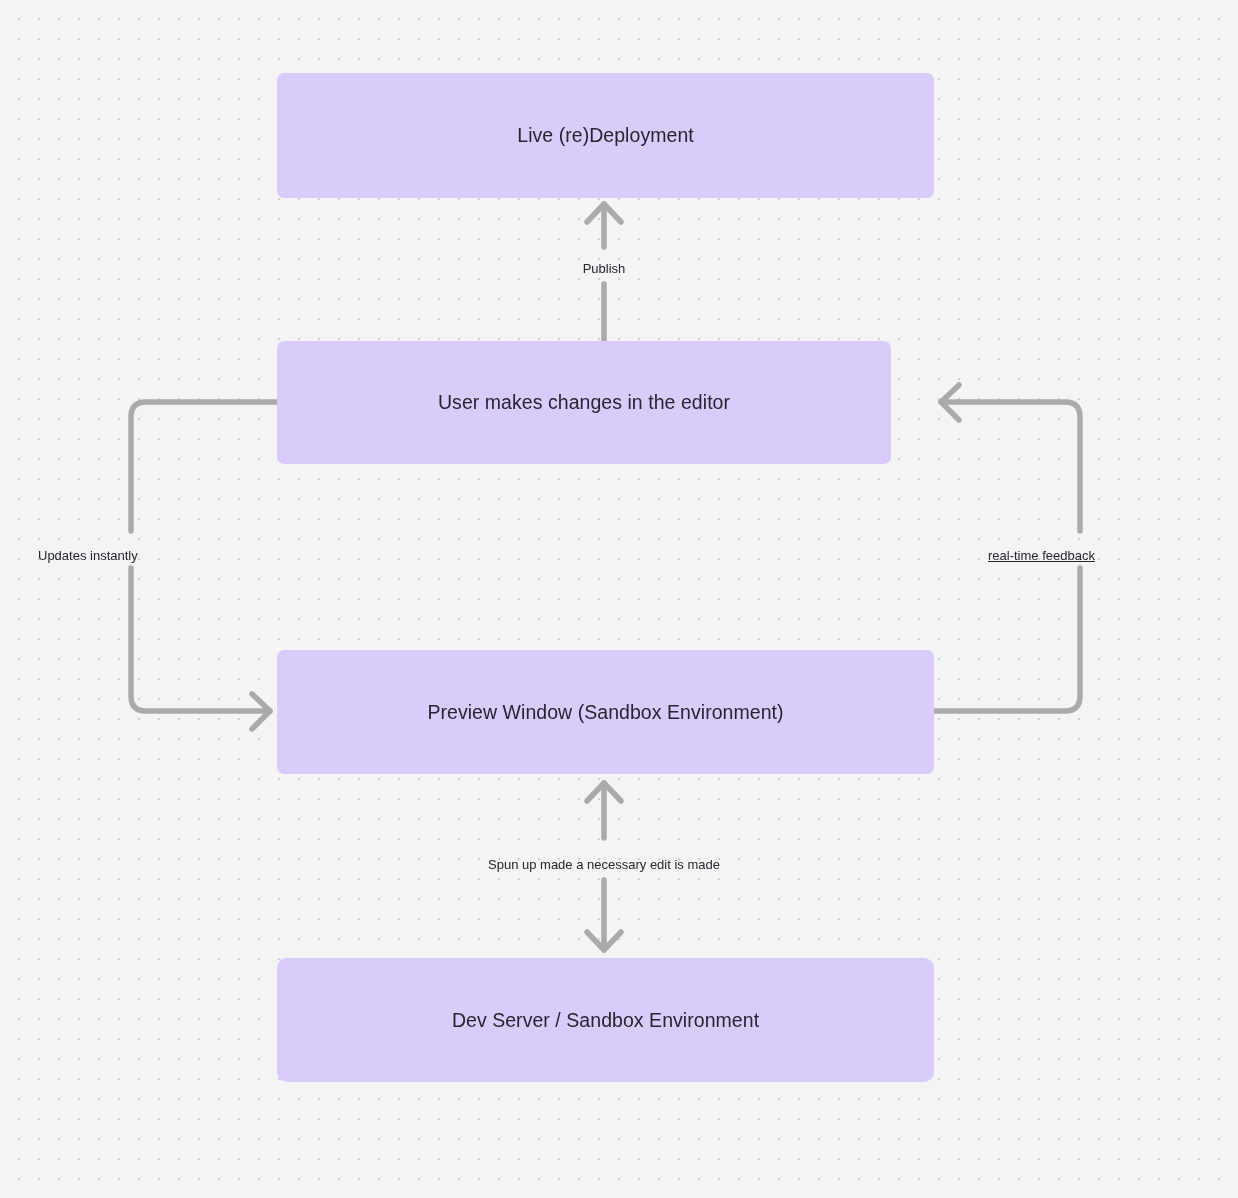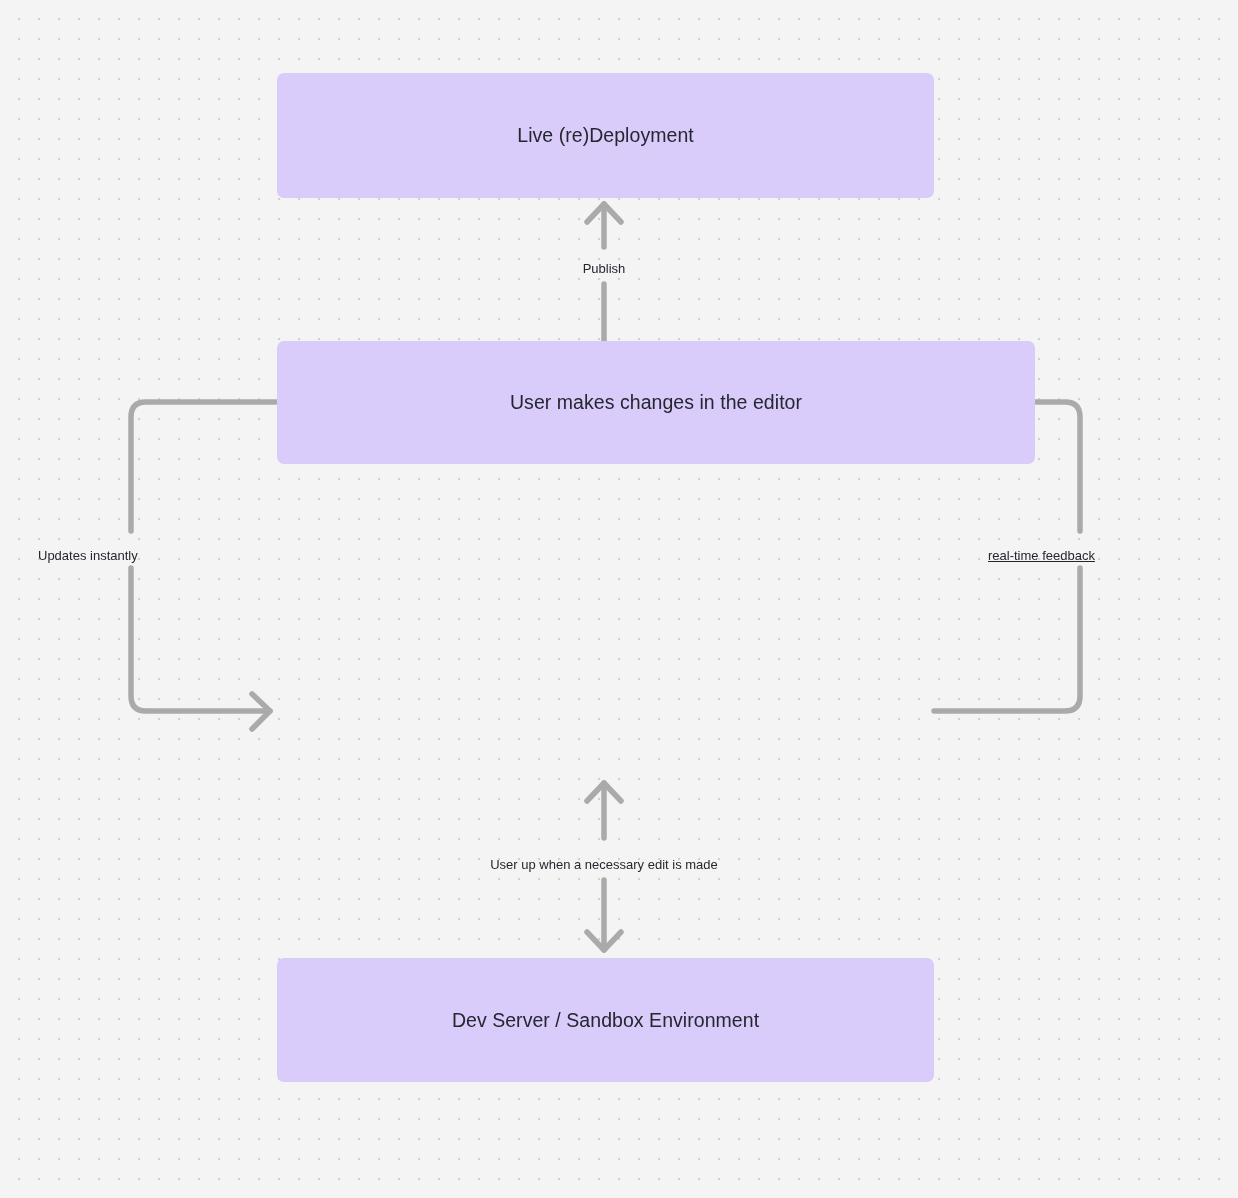--- a/index.html
+++ b/index.html
@@ -85,30 +85,33 @@
       <path d="M 587 801 L 604 783 L 621 801" fill="none" stroke="#aaaaaa" stroke-width="5.5" stroke-linecap="round" stroke-linejoin="round"></path>
       <path d="M 604 880 L 604 950" fill="none" stroke="#aaaaaa" stroke-width="5.5" stroke-linecap="round"></path>
       <path d="M 587 932 L 604 950 L 621 932" fill="none" stroke="#aaaaaa" stroke-width="5.5" stroke-linecap="round" stroke-linejoin="round"></path>
     </g>
   </svg>
 
   <div class="node" style="left:277px; top:73px; width:657px; height:125px;">
     <span>Live (re)Deployment</span>
   </div>
 
-  <div class="node" style="left:277px; top:341px; width:758px; height:123px;">
+  <div class="node" style="left:277px; top:341px; width:614px; height:123px;">
     <span>User makes changes in the editor</span>
   </div>
 
+  <div class="node" style="left:277px; top:650px; width:657px; height:124px;">
+    <span>Preview Window (Sandbox Environment)</span>
+  </div>
 
-  <div class="node" style="left:277px; top:958px; width:657px; height:124px;">
+  <div class="node" style="left:277px; top:958px; width:657px; height:124px;border-radius:10px;">
     <span>Dev Server / Sandbox Environment</span>
   </div>
 
   <div class="edge-label center" style="left:604px; top:262px;">Publish</div>
 
   <div class="edge-label" style="left:38px; top:549px;">Updates instantly</div>
 
   <div class="edge-label" style="left:988px; top:549px;text-decoration:underline;">real-time feedback</div>
 
-  <div class="edge-label center" style="left:604px; top:858px;">User up when a necessary edit is made</div>
+  <div class="edge-label center" style="left:604px; top:858px;">Spun up made a necessary edit is made</div>
 
 </div>
 
 </body></html>

